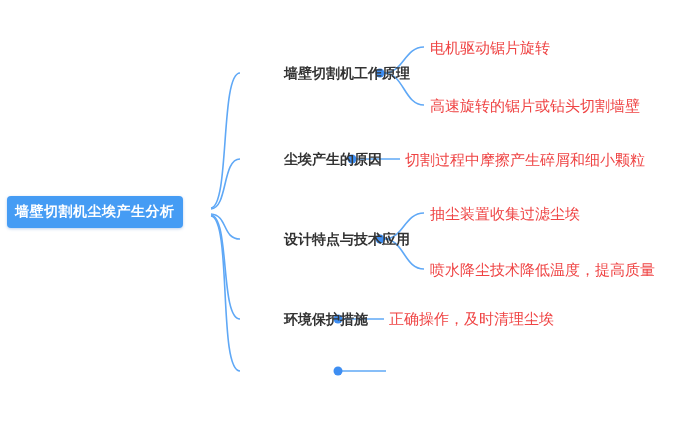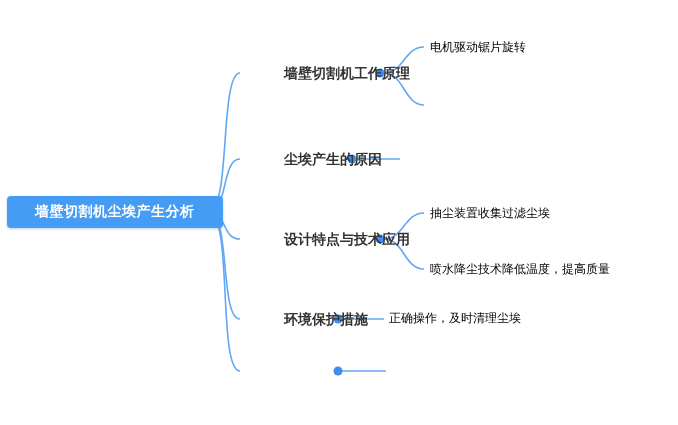--- a/index.html
+++ b/index.html
@@ -11,35 +11,35 @@
     overflow:hidden;
   }
   svg.links{position:absolute;left:0;top:0;}
   .link{fill:none;stroke:#5fa8f6;stroke-width:1.6;}
   .dot{fill:#3e8ef2;stroke:none;}
   .root-node{
     position:absolute;left:7px;top:196px;
     background:#459cf4;
     color:#ffffff;
     border-radius:4px;
-    padding:7px 28px;
+    padding:7px 8px;
     font-size:14px;font-weight:bold;
     letter-spacing:0.5px;
     box-shadow:0 1px 3px rgba(60,120,200,0.35);
     white-space:nowrap;
     cursor:default;
   }
   .branch{
     position:absolute;
     font-size:14px;font-weight:bold;color:#333333;
     line-height:16px;white-space:nowrap;cursor:default;margin-left:40px;
   }
   .leaf{
     position:absolute;
-    font-size:12px;font-weight:normal;color:#000000;
+    font-size:15px;font-weight:normal;color:#ef4444;
     line-height:15px;white-space:nowrap;cursor:default;
   }
 </style>
 </head>
 <body>
 
 <div class="canvas">
 
   <svg class="links" width="678" height="425" viewBox="0 0 678 425">
 
@@ -71,17 +71,19 @@
   <div class="root-node">
     <span>墙壁切割机尘埃产生分析</span>
   </div>
 
   <div class="branch" style="left:244px;top:65px">墙壁切割机工作原理</div>
   <div class="branch" style="left:244px;top:151px">尘埃产生的原因</div>
   <div class="branch" style="left:244px;top:231px">设计特点与技术应用</div>
   <div class="branch" style="left:244px;top:311px">环境保护措施</div>
 
   <div class="leaf" style="left:430px;top:40px">电机驱动锯片旋转</div>
+  <div class="leaf" style="left:430px;top:98px">高速旋转的锯片或钻头切割墙壁</div>
+  <div class="leaf" style="left:405px;top:152px">切割过程中摩擦产生碎屑和细小颗粒</div>
   <div class="leaf" style="left:430px;top:206px">抽尘装置收集过滤尘埃</div>
   <div class="leaf" style="left:430px;top:262px">喷水降尘技术降低温度，提高质量</div>
   <div class="leaf" style="left:389px;top:311px">正确操作，及时清理尘埃</div>
 
 </div>
 
 </body></html>

